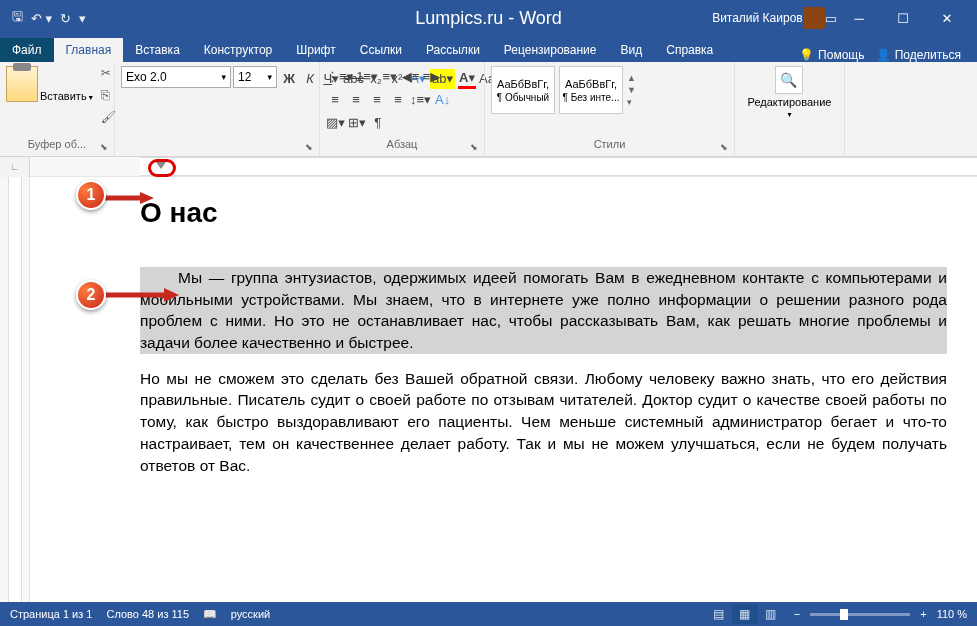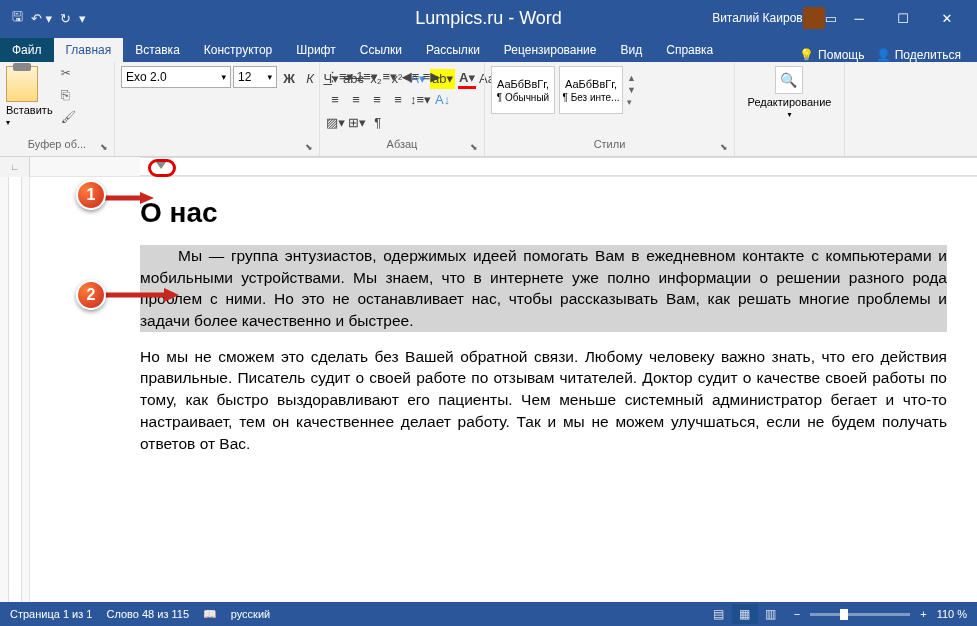--- a/index.html
+++ b/index.html
@@ -13,21 +13,21 @@
 .winbtn{width:44px;height:36px;display:flex;align-items:center;justify-content:center;font-size:13px}
 .tabs{height:26px;background:#2b579a;display:flex;align-items:flex-end;padding-left:0}
 .tab{padding:5px 12px;color:#fff;font-size:12px;cursor:pointer}
 .tab.active{background:#f3f3f3;color:#2b579a}
 .tab.file{background:#0c4a6e}
 .help-right{margin-left:auto;display:flex;align-items:center;gap:12px;padding-right:16px;color:#fff;font-size:12px}
 .ribbon{height:95px;background:#f3f3f3;border-bottom:1px solid #d4d4d4;display:flex}
 .rgroup{display:flex;flex-direction:column;justify-content:space-between;padding:4px 6px;border-right:1px solid #e1e1e1;position:relative}
 .rgroup-label{font-size:11px;color:#666;text-align:center;padding-bottom:2px}
 .rgroup-content{display:flex;gap:4px;align-items:flex-start;flex:1}
-.paste{display:flex;flex-direction:column;align-items:flex-start;gap:2px}
+.paste{display:flex;flex-direction:row;align-items:flex-end;gap:2px}
 .paste-icon{width:32px;height:36px;background:linear-gradient(#fff3d4,#ffd97d);border:1px solid #c8a15e;position:relative}
 .paste-icon::before{content:"";position:absolute;top:-4px;left:6px;width:18px;height:8px;background:#888;border-radius:2px}
 .mini-btns{display:flex;flex-direction:column;gap:4px;margin-left:4px}
 .mini-btn{width:20px;height:18px;font-size:12px;color:#555}
 .font-row{display:flex;gap:2px;margin-bottom:3px}
 .font-select{height:22px;border:1px solid #ababab;background:#fff;font-size:12px;padding:0 4px;display:flex;align-items:center}
 .font-name{width:110px}
 .font-size{width:44px}
 .btn-row{display:flex;gap:3px;align-items:center}
 .fbtn{min-width:18px;height:20px;font-size:13px;color:#444;display:flex;align-items:center;justify-content:center}
@@ -40,21 +40,21 @@
 .ruler-area{height:20px;background:#fff;border-bottom:1px solid #e5e5e5;position:relative;display:flex}
 .ruler-corner{width:30px;height:20px;background:#f3f3f3;border-right:1px solid #d4d4d4;font-size:9px;display:flex;align-items:center;justify-content:center;color:#888}
 .h-ruler{flex:1;background:#f8f8f8;position:relative;font-size:9px;color:#888}
 .h-ruler-inner{position:absolute;left:110px;right:0;height:100%;background:#fff;border-top:1px solid #ddd;border-bottom:1px solid #ddd}
 .indent-marker{position:absolute;left:148px;top:2px;width:28px;height:18px;border:3px solid #d00;border-radius:10px}
 .indent-triangle{position:absolute;left:156px;top:5px;width:0;height:0;border-left:5px solid transparent;border-right:5px solid transparent;border-top:7px solid #888}
 .content-area{position:absolute;top:177px;bottom:24px;left:0;right:0;display:flex;background:#fff}
 .v-ruler{width:30px;background:#f8f8f8;border-right:1px solid #e5e5e5;position:relative}
 .v-ruler-inner{position:absolute;top:0;left:8px;width:14px;height:100%;background:#fff;border-left:1px solid #ddd;border-right:1px solid #ddd}
 .doc{flex:1;padding:20px 30px 20px 110px;overflow:hidden;font-family:Arial,sans-serif}
-.doc h1{font-size:28px;font-weight:bold;margin-bottom:16px}
+.doc h1{font-size:28px;font-weight:bold;margin-bottom:38px}
 .doc p{font-size:15.5px;line-height:1.4;margin-bottom:14px;text-align:justify}
 .doc p.sel{background:#d4d4d4}
 .doc p.sel .indent{display:inline-block;width:38px}
 .statusbar{position:absolute;bottom:0;left:0;right:0;height:24px;background:#2b579a;color:#fff;display:flex;align-items:center;font-size:11px;padding:0 10px;gap:14px}
 .sb-right{margin-left:auto;display:flex;align-items:center;gap:10px}
 .sb-views{display:flex;gap:0}
 .sb-view{width:26px;height:20px;display:flex;align-items:center;justify-content:center;font-size:12px;opacity:.8}
 .sb-view.active{background:#1e4e8c}
 .zoom-slider{width:100px;height:3px;background:rgba(255,255,255,.4);position:relative}
 .zoom-thumb{position:absolute;left:30%;top:-4px;width:8px;height:11px;background:#fff}

